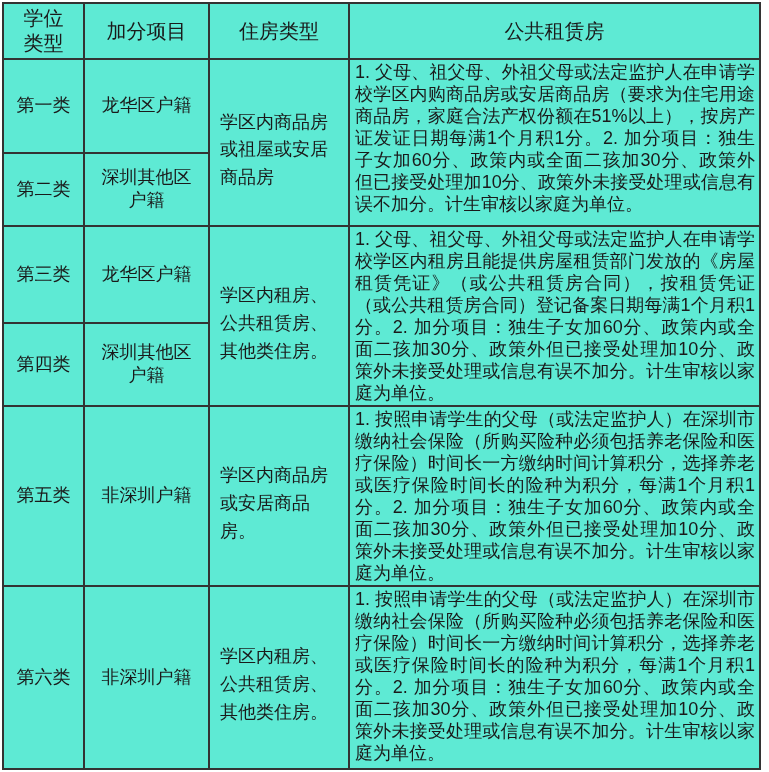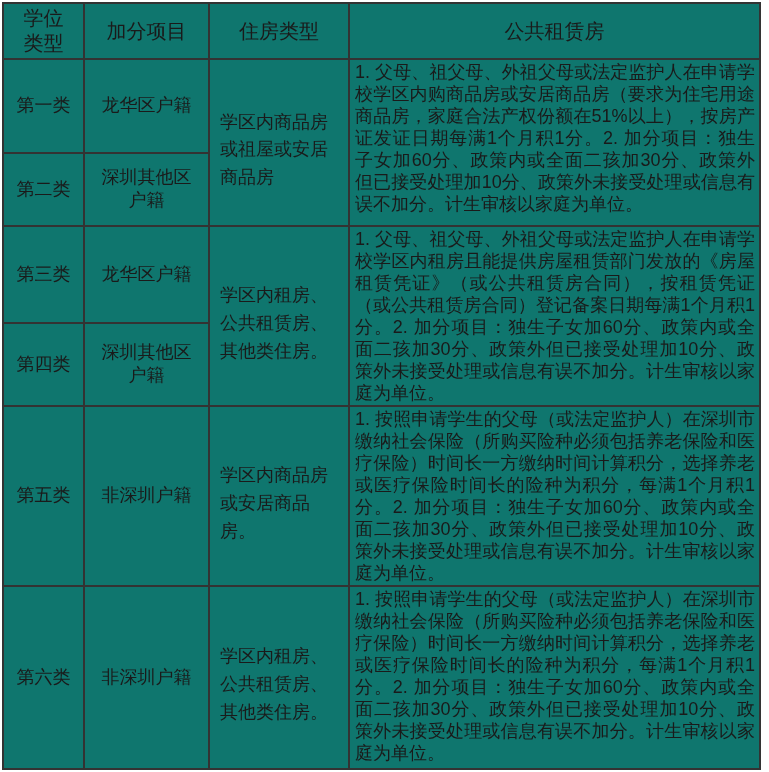--- a/index.html
+++ b/index.html
@@ -11,21 +11,21 @@
     height: 772px;
     box-sizing: border-box;
     padding: 2px 0 0 2px;
     font-family: "Liberation Sans", "DejaVu Sans", sans-serif;
     color: #1a1a1a;
   }
   table.points-table {
     border-collapse: collapse;
     table-layout: fixed;
     width: 757px;
-    background: #0f766e;
+    background: #5eead4;
   }
   table.points-table col.c1 { width: 81px; }
   table.points-table col.c2 { width: 125px; }
   table.points-table col.c3 { width: 140px; }
   table.points-table col.c4 { width: 411px; }
   table.points-table th,
   table.points-table td {
     border: 2px solid #333333;
     box-sizing: border-box;
     overflow: hidden;

